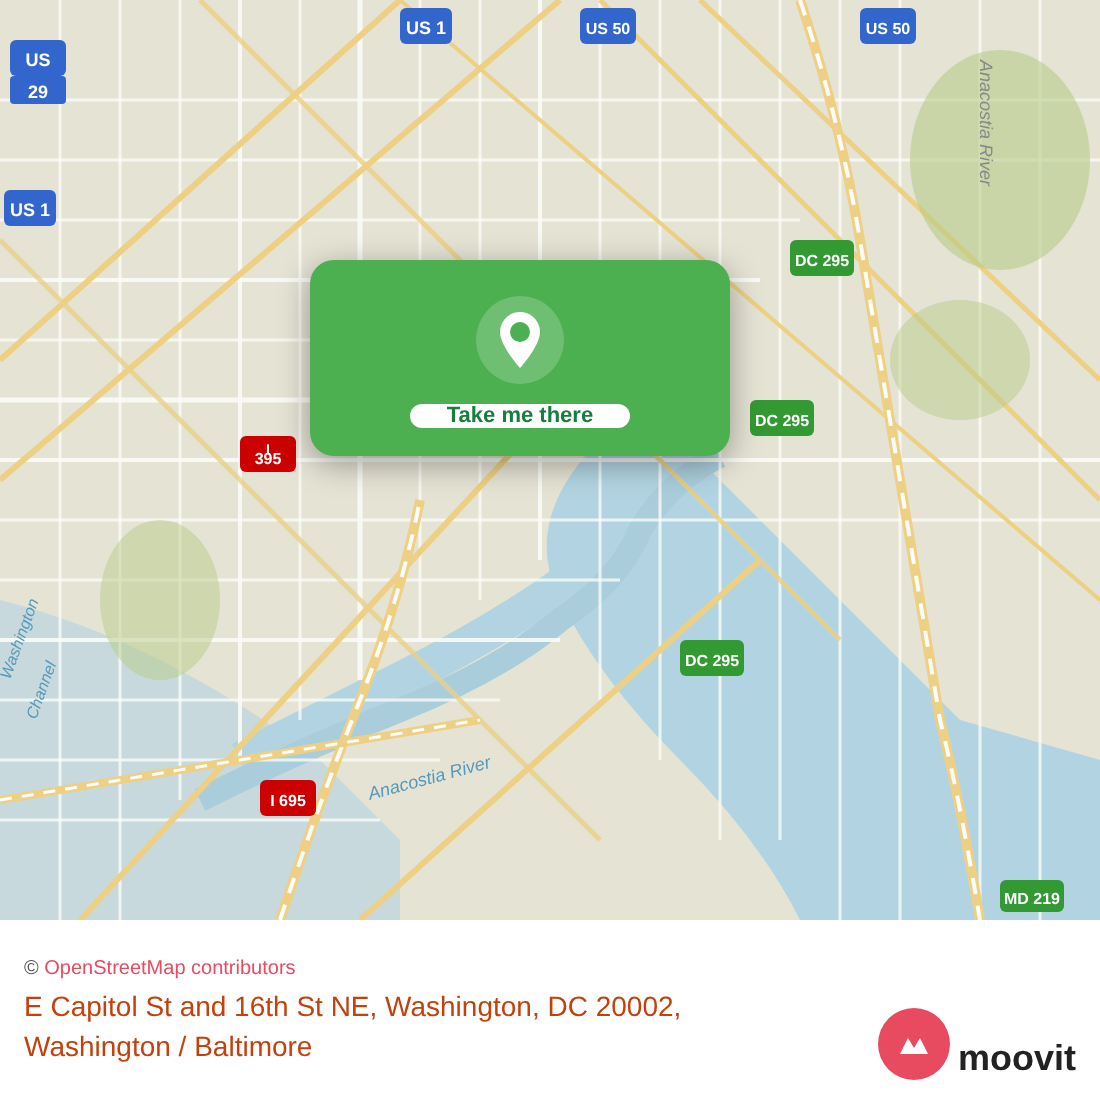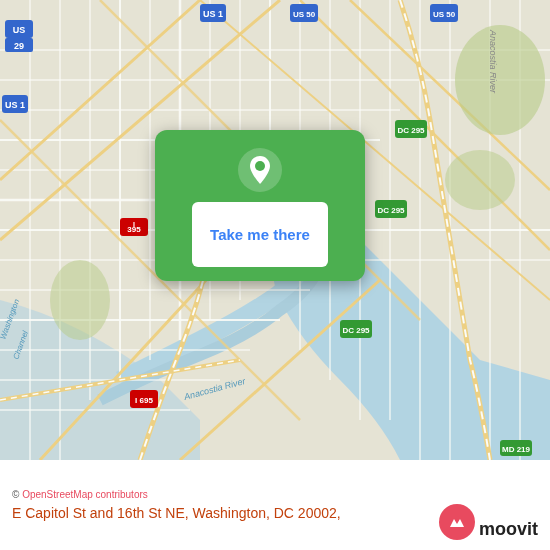--- a/index.html
+++ b/index.html
@@ -53,25 +53,25 @@
     }
 
     #pin-icon {
       width: 44px;
       height: 44px;
       margin-bottom: 10px;
     }
 
     #take-me-there-btn {
       background: white;
-      color: #3b82f6;
+      color: #15803d;
       border: none;
       border-radius: 6px;
-      padding: 24px 18px;
-      font-size: 15px;
+      padding: 0 18px;
+      font-size: 11px;
       font-weight: 600;
       cursor: pointer;
       white-space: nowrap;
     }
 
     
     #bottom-bar {
       width: 550px;
       height: 90px;
       background: white;
@@ -254,20 +254,21 @@
       <button id="take-me-there-btn">Take me there</button>
     </div>
   </div>
 
   <div id="bottom-bar" style="position:relative;">
     <div id="osm-attribution">
       <span>© </span><a id="osm-link" href="#">OpenStreetMap contributors</a>
     </div>
     <div id="location-text">
       <span>E Capitol St and 16th St NE, Washington, DC 20002,</span><br>
+      <span>Washington / Baltimore</span>
     </div>
 
     <div id="moovit-logo">
       <div id="moovit-icon">
         <svg width="22" height="22" viewBox="0 0 22 22" xmlns="http://www.w3.org/2000/svg">
           <path d="M4 16 L8 8 L11 13 L14 8 L18 16 Z" fill="white"></path>
         </svg>
       </div>
       <span id="moovit-text">moovit</span>
     </div>

